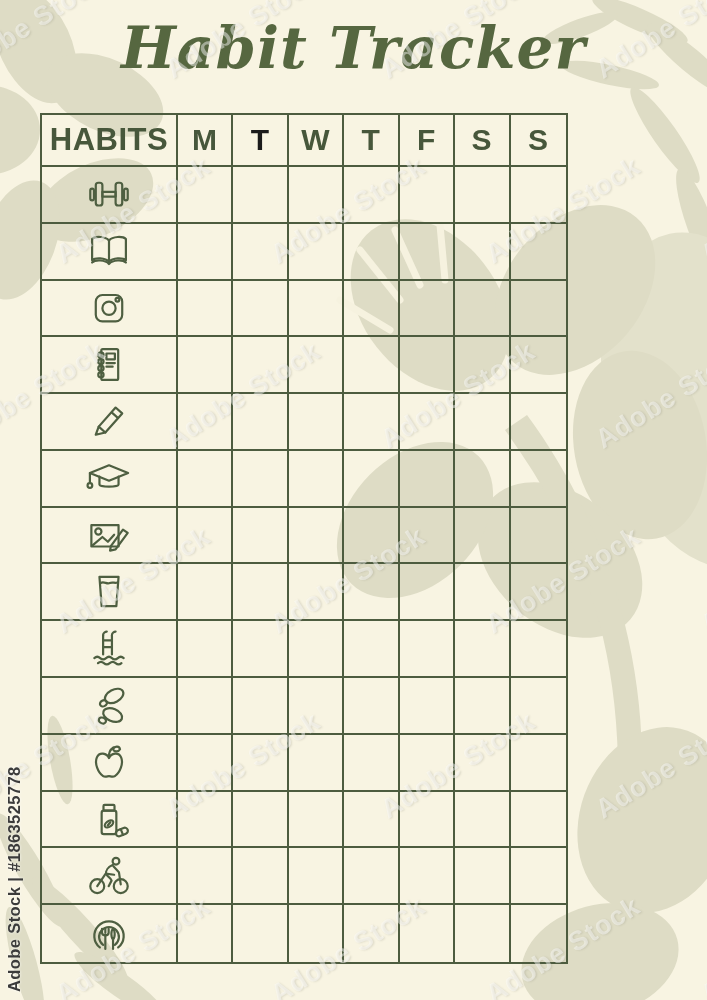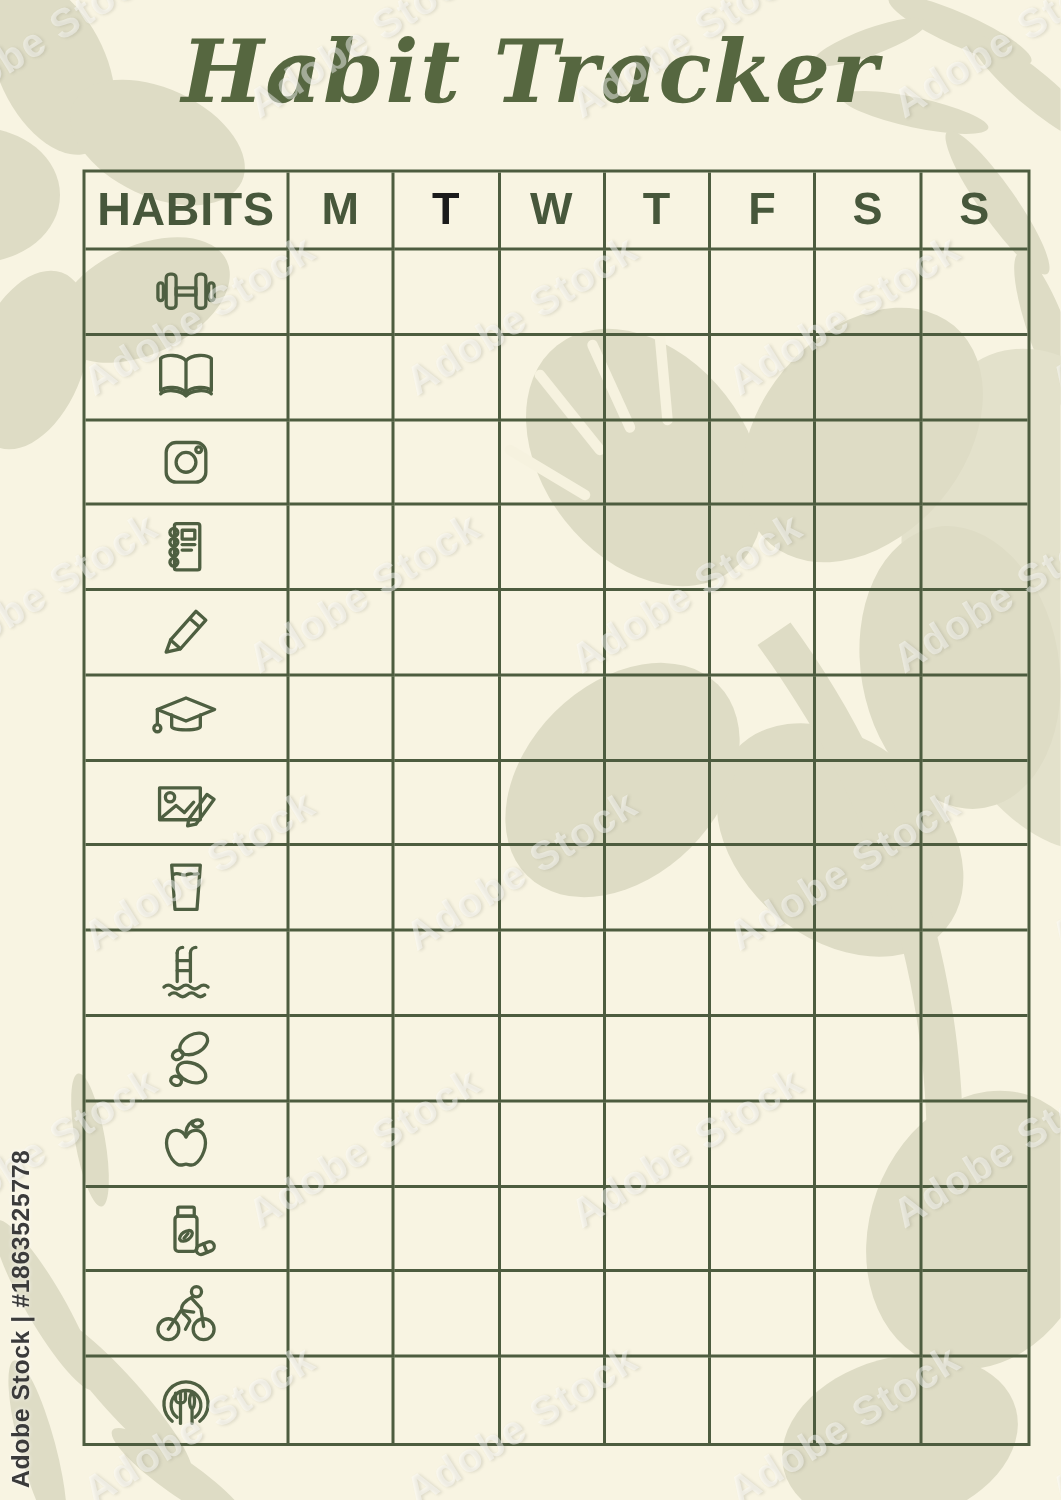--- a/index.html
+++ b/index.html
@@ -12,21 +12,21 @@
     background:var(--bg);
     font-family:"Liberation Sans",sans-serif;
   }
   #foliage{position:absolute;left:0;top:0;z-index:0;pointer-events:none;}
   .title{
     position:absolute;left:0;top:14px;width:707px;text-align:center;z-index:2;
     font-family:"DejaVu Serif",serif;font-style:italic;font-weight:bold;
     font-size:58px;color:var(--title);letter-spacing:1px;
   }
   #tracker-table{
-    position:absolute;left:55px;top:113px;width:632px;height:851px;z-index:2;
+    position:absolute;left:40px;top:113px;width:528px;height:851px;z-index:2;
     display:grid;grid-template-columns:136px repeat(7,1fr);
     grid-template-rows:52px repeat(14,1fr);
     border:2.5px solid var(--line);box-sizing:border-box;
   }
   .cell{
     border-right:2px solid var(--line);border-bottom:2px solid var(--line);
     display:flex;align-items:center;justify-content:center;box-sizing:border-box;
   }
   .cell.no-r{border-right:none;}
   .cell.no-b{border-bottom:none;}

